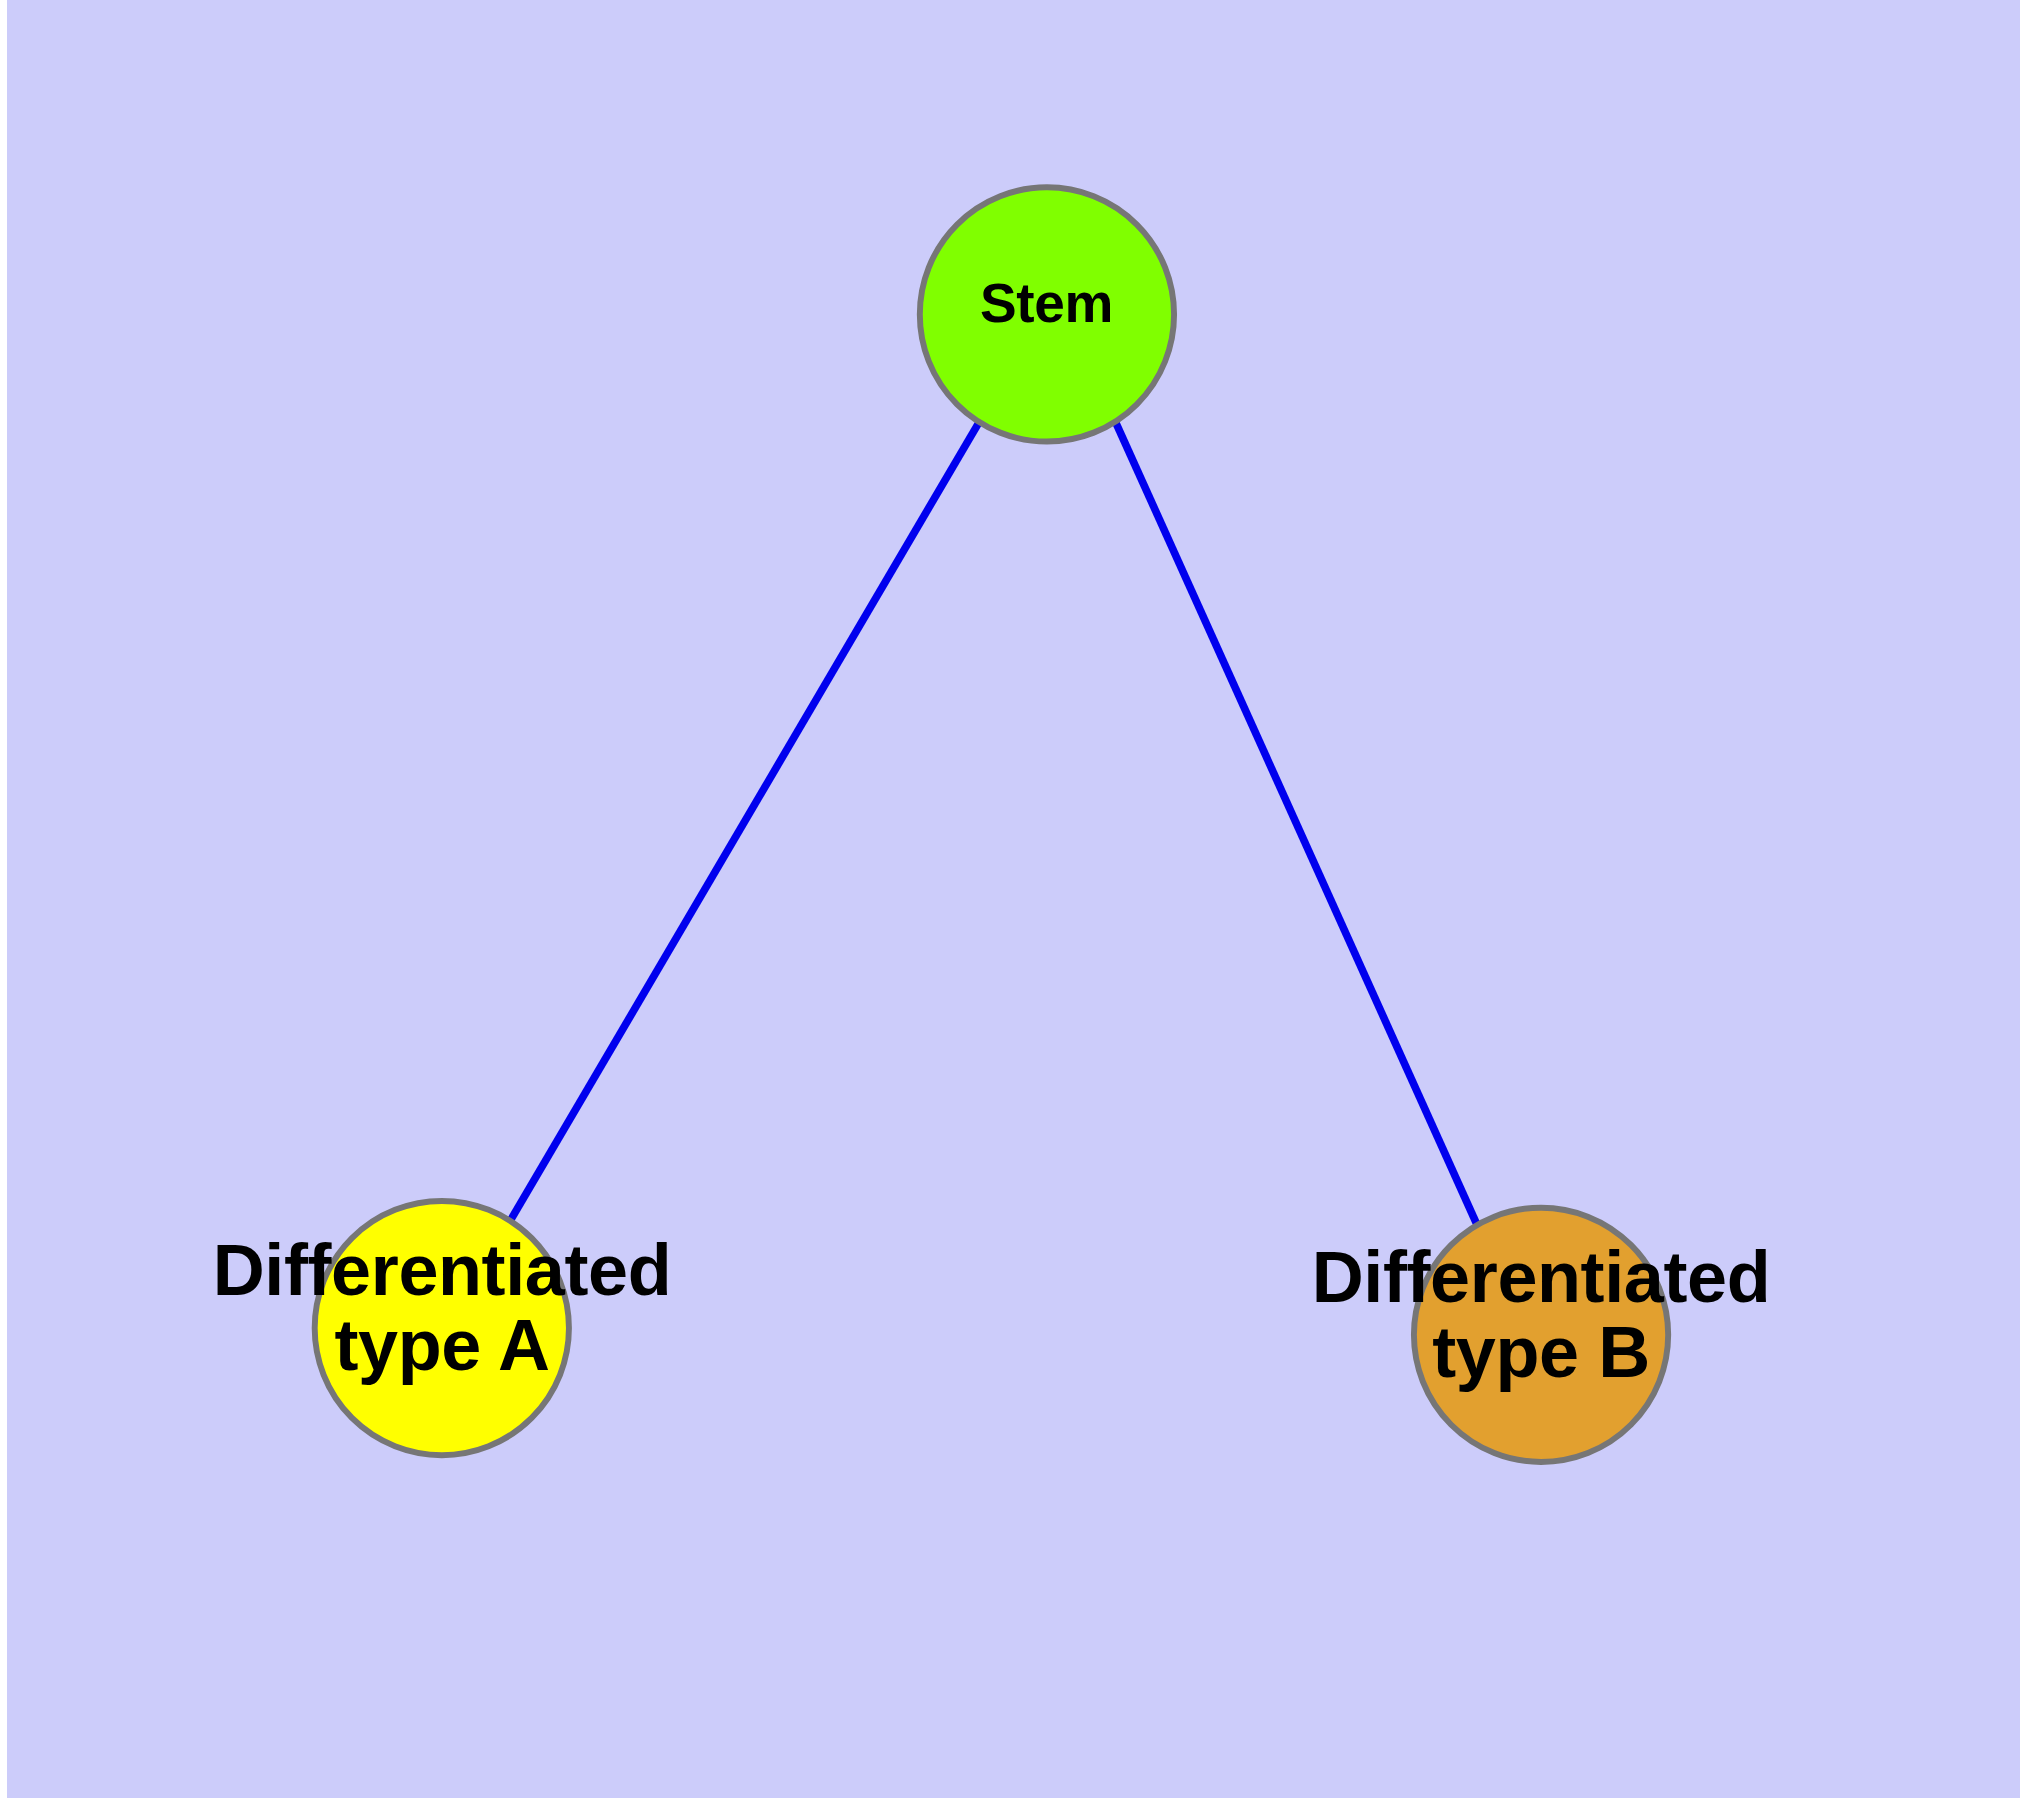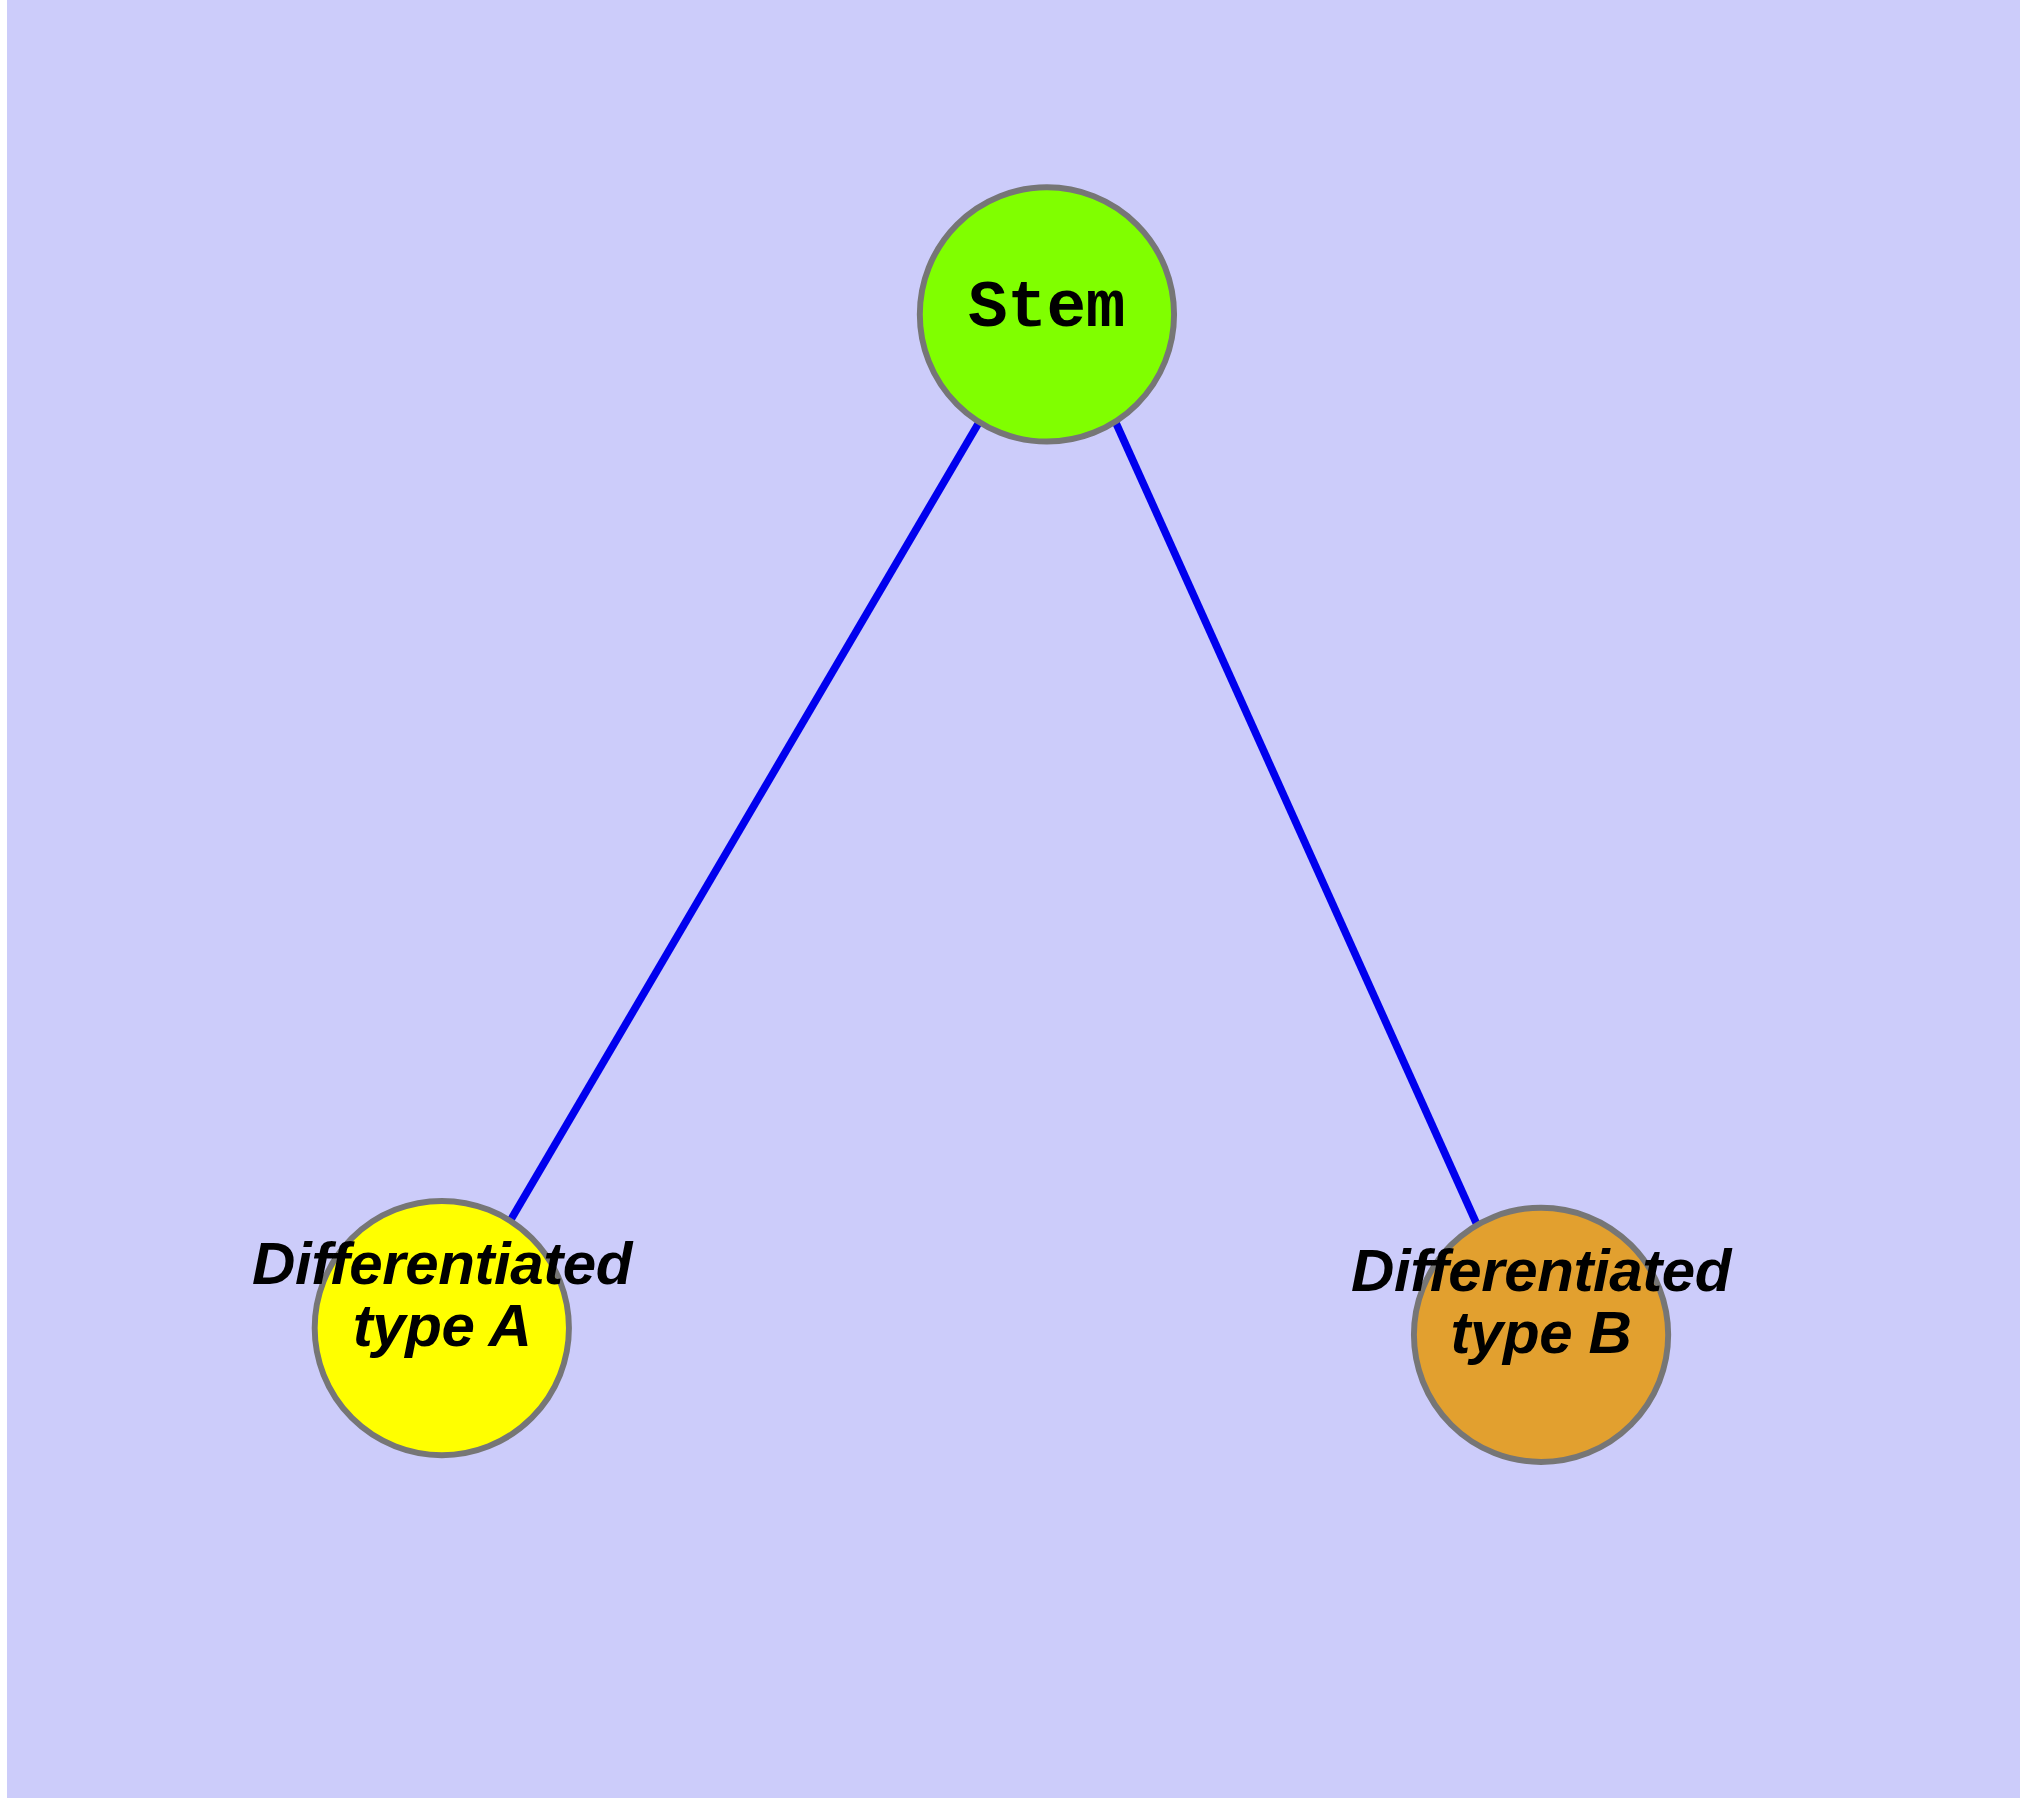--- a/index.html
+++ b/index.html
@@ -46,26 +46,24 @@
     position: absolute;
     text-align: center;
     color: #000000;
     font-weight: bold;
     line-height: 1.04;
     white-space: pre;
     letter-spacing: -0.4px;
     pointer-events: none;
   }
   .label-stem {
-    font-size: 66px;
-    font-family: Liberation Mono, monospace;
+    font-size: 55px;
   }
   .label-diff {
-    font-size: 60px;
-    font-style: italic;
+    font-size: 72px;
   }
 </style>
 </head>
 <body>
 
 <div id="canvas">
 
   <div id="plot-bg"></div>
 
   <svg class="graph" viewBox="0 0 2384 2138">

